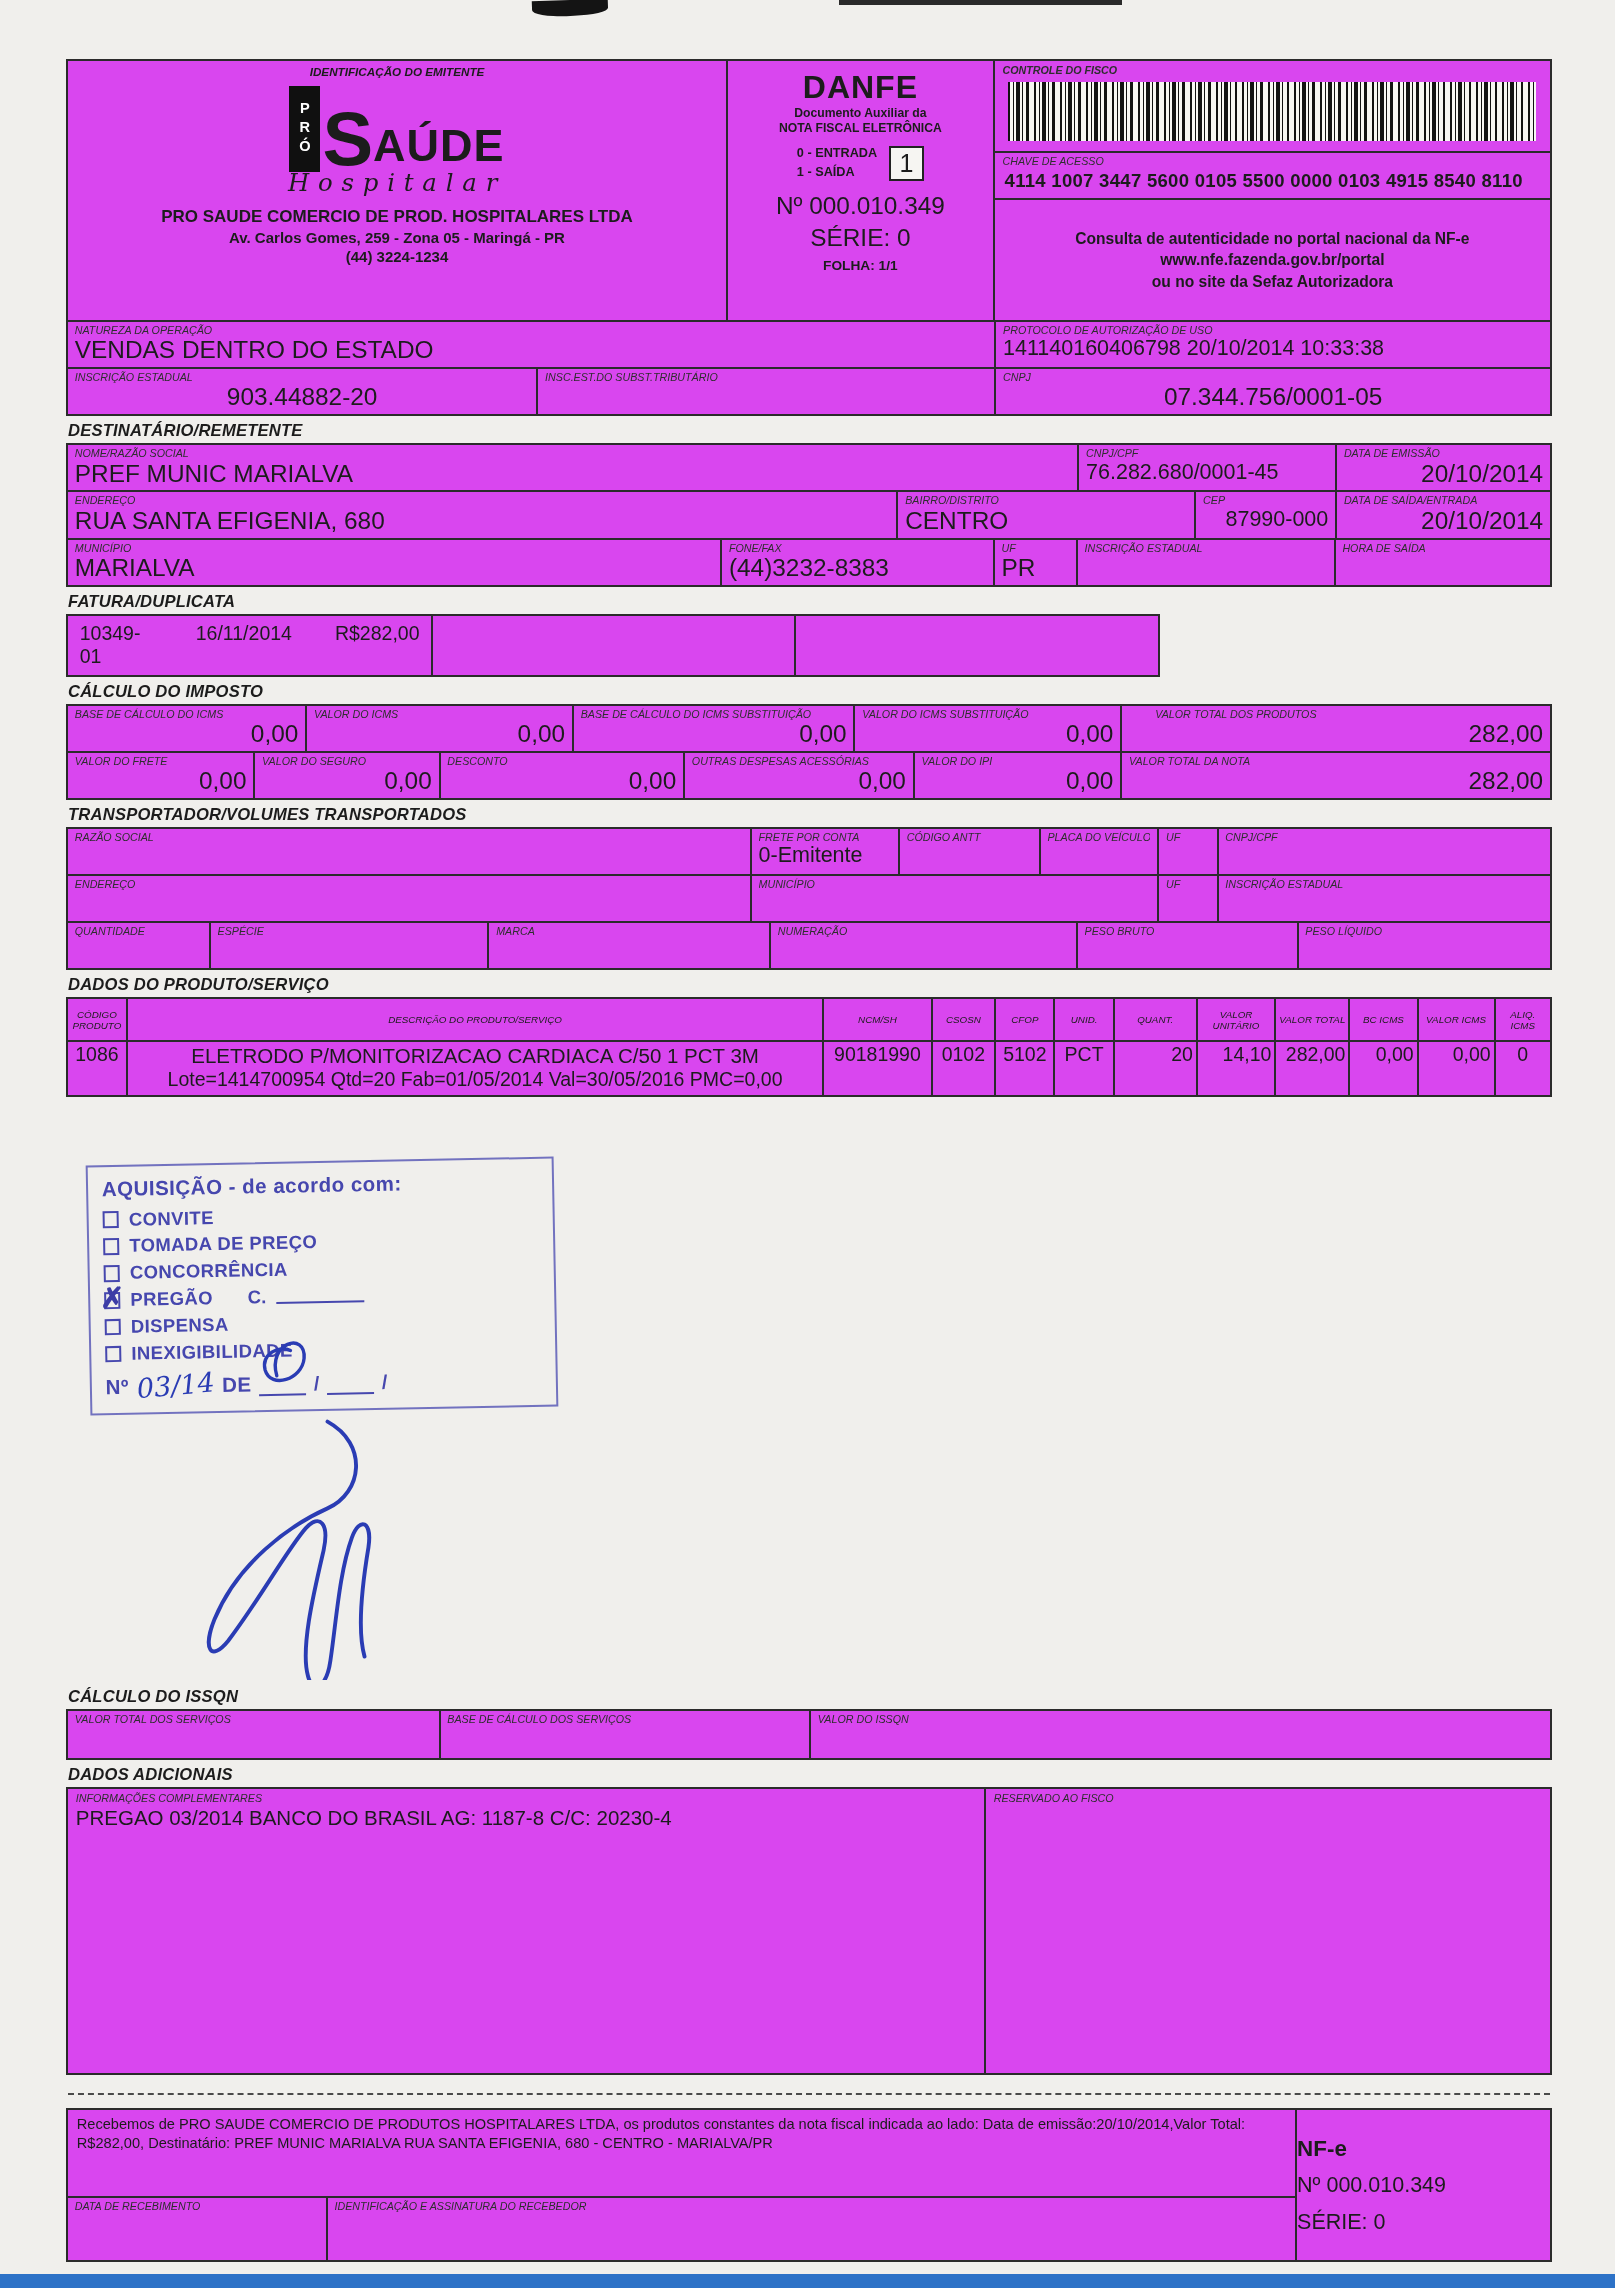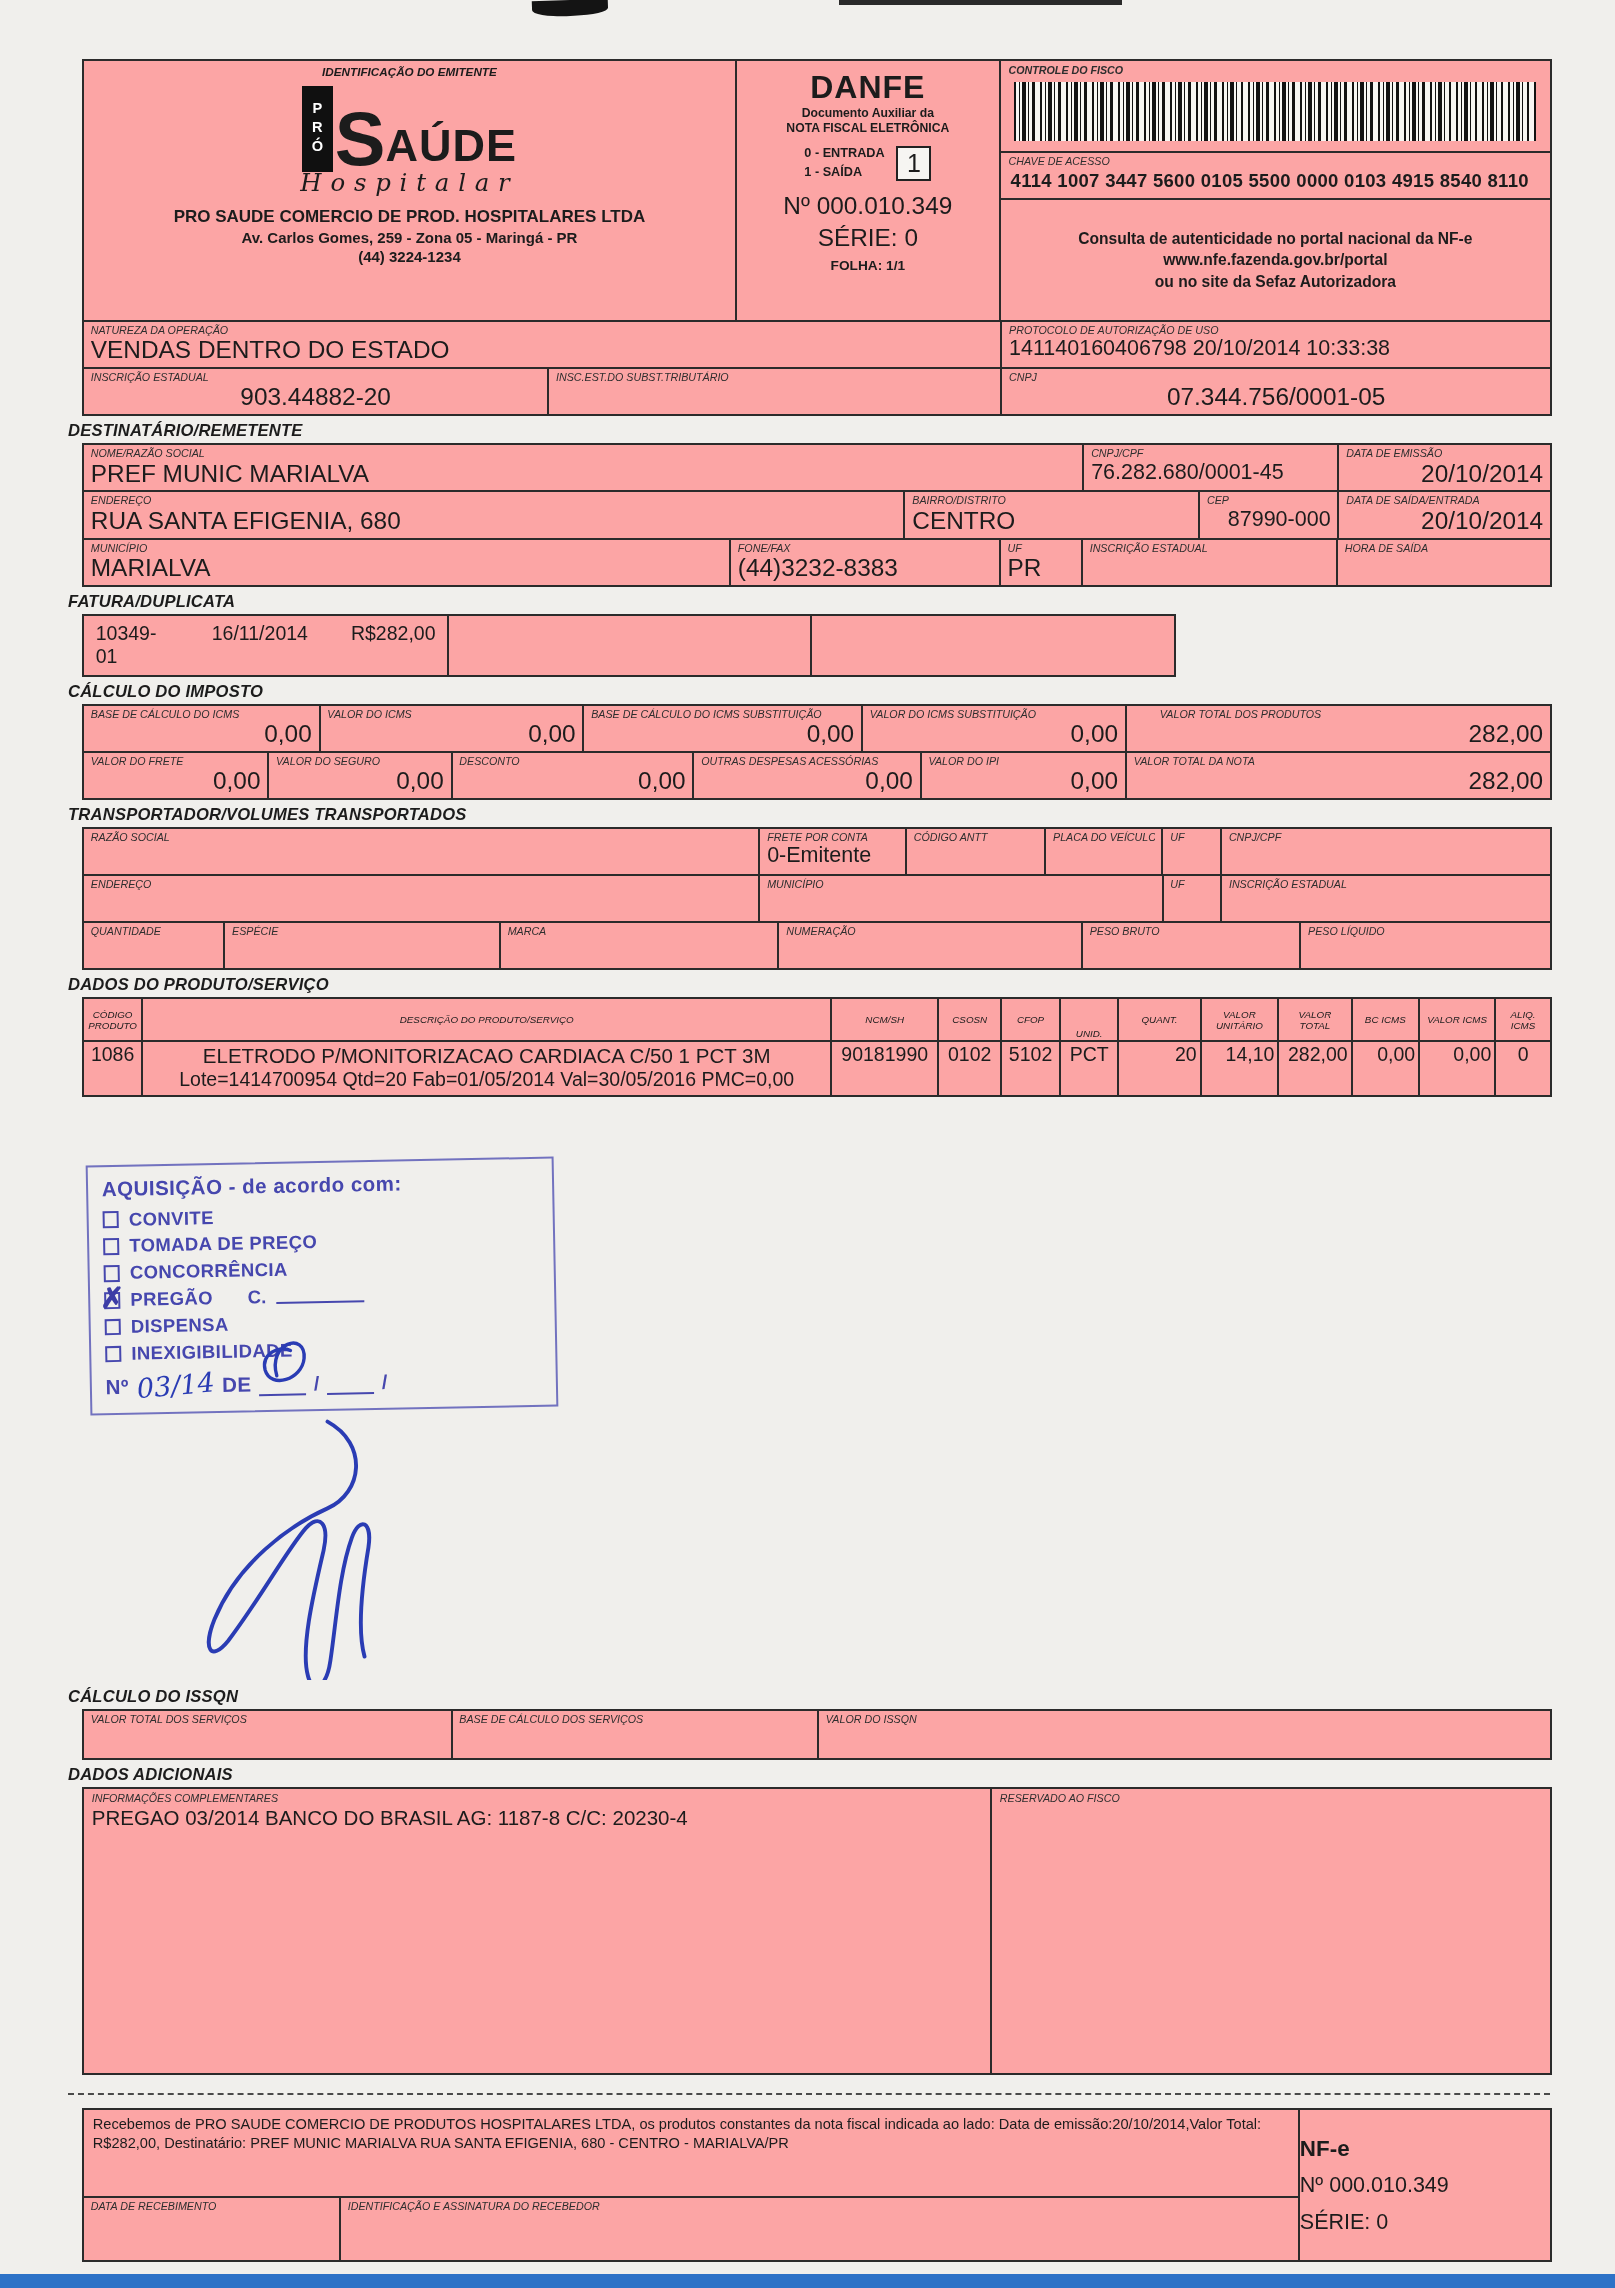--- a/index.html
+++ b/index.html
@@ -12,21 +12,21 @@
     color: #1c1c1c;
     overflow: hidden;
     margin: 0 auto;
   }
   .doc { position: absolute; left: 66px; top: 59px; width: 1486px; }
 
   
   .artifact-blob { position:absolute; left:532px; top:0; width:76px; height:15.6px; background:#141414; border-radius:0 0 45% 45%; transform:rotate(-2deg); }
   .artifact-line { position:absolute; left:839px; top:0; width:283px; height:4.9px; background:#2a2a2a; }
 
-  .box { border: 2px solid #2b2b2b; background: #fca5a5; margin-left: 16px; }
+  .box { border: 2px solid #2b2b2b; background: #d946ef; }
   .row { display: flex; }
   .row + .row { border-top: 2px solid #2b2b2b; }
   .cell { position: relative; padding: 2px 6.8px 2.9px; overflow: hidden; }
   .cell + .cell { border-left: 2px solid #2b2b2b; }
   .lbl { font-size: 10.7px; font-style: italic; line-height: 1.15; color: #2e2e2e; white-space: nowrap; overflow: hidden; }
   .val { font-size: 24.4px; line-height: 1.12; min-height: 28px; }
   .val.num { text-align: right; }
   .val.ctr { text-align: center; }
   .val.sm { font-size: 21.5px; }
   .sec-title { font-size: 16.6px; font-weight: bold; font-style: italic; margin: 4.9px 0 2px 2px; letter-spacing: 0.2px; }
@@ -85,21 +85,21 @@
   .fatura-box { width: 73.6%; }
   .fatura-cell { width: 33.33%; height: 59px; padding: 5.9px 11.7px; }
   .fatura-vals { display: flex; gap: 43px; font-size: 19.5px; }
 
   
   .pcell { display:flex; align-items:center; justify-content:center; text-align:center; padding: 1px 2.9px; }
   .ph { font-size: 9.8px; font-style: italic; line-height: 1.15; white-space: normal; }
   .prow-h { height: 41px; }
   .prow-v { min-height: 55px; }
   .pc1 { width: 3.9%; } .pc2 { width: 47%; } .pc3 { width: 7.3%; } .pc4 { width: 4.3%; }
-  .pc5 { width: 4%; } .pc6 { width: 4%; align-items: flex-end; } .pc7 { width: 5.6%; } .pc8 { width: 5.3%; }
+  .pc5 { width: 4%; } .pc6 { width: 4%; } .pc7 { width: 5.6%; } .pc8 { width: 5.3%; }
   .pc9 { width: 5%; } .pc10 { width: 4.6%; } .pc11 { width: 5.2%; } .pc12 { width: 3.8%; }
   .pdesc { flex-direction: column; align-items: center; text-align: left; justify-content: flex-start; padding-top: 2px; }
   .pdesc .l1 { font-size: 20.5px; line-height: 1.15; }
   .pdesc .l2 { font-size: 19.5px; line-height: 1.15; }
   .pval { font-size: 19.5px; }
   .pval.num { justify-content: flex-end; }
 
   
   .blank-zone { position: relative; height: 585px; }
   .stamp { position: absolute; left: 21.5px; top: 64px; width: 468px; border: 2.9px solid rgba(72,72,176,.75); padding: 9.8px 13.7px 13.7px; transform: rotate(-1.1deg); color: #4647ae; background: rgba(255,255,255,0.0); }

